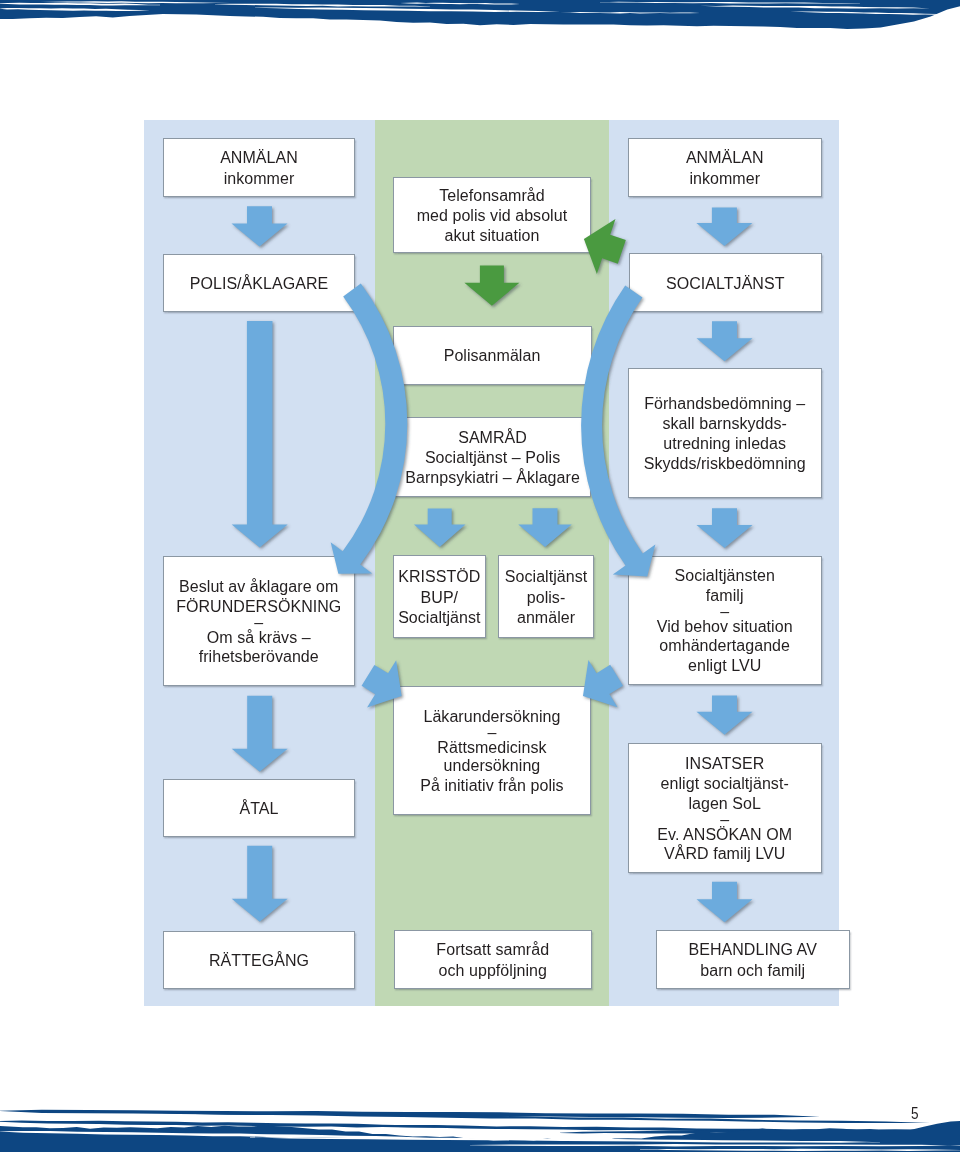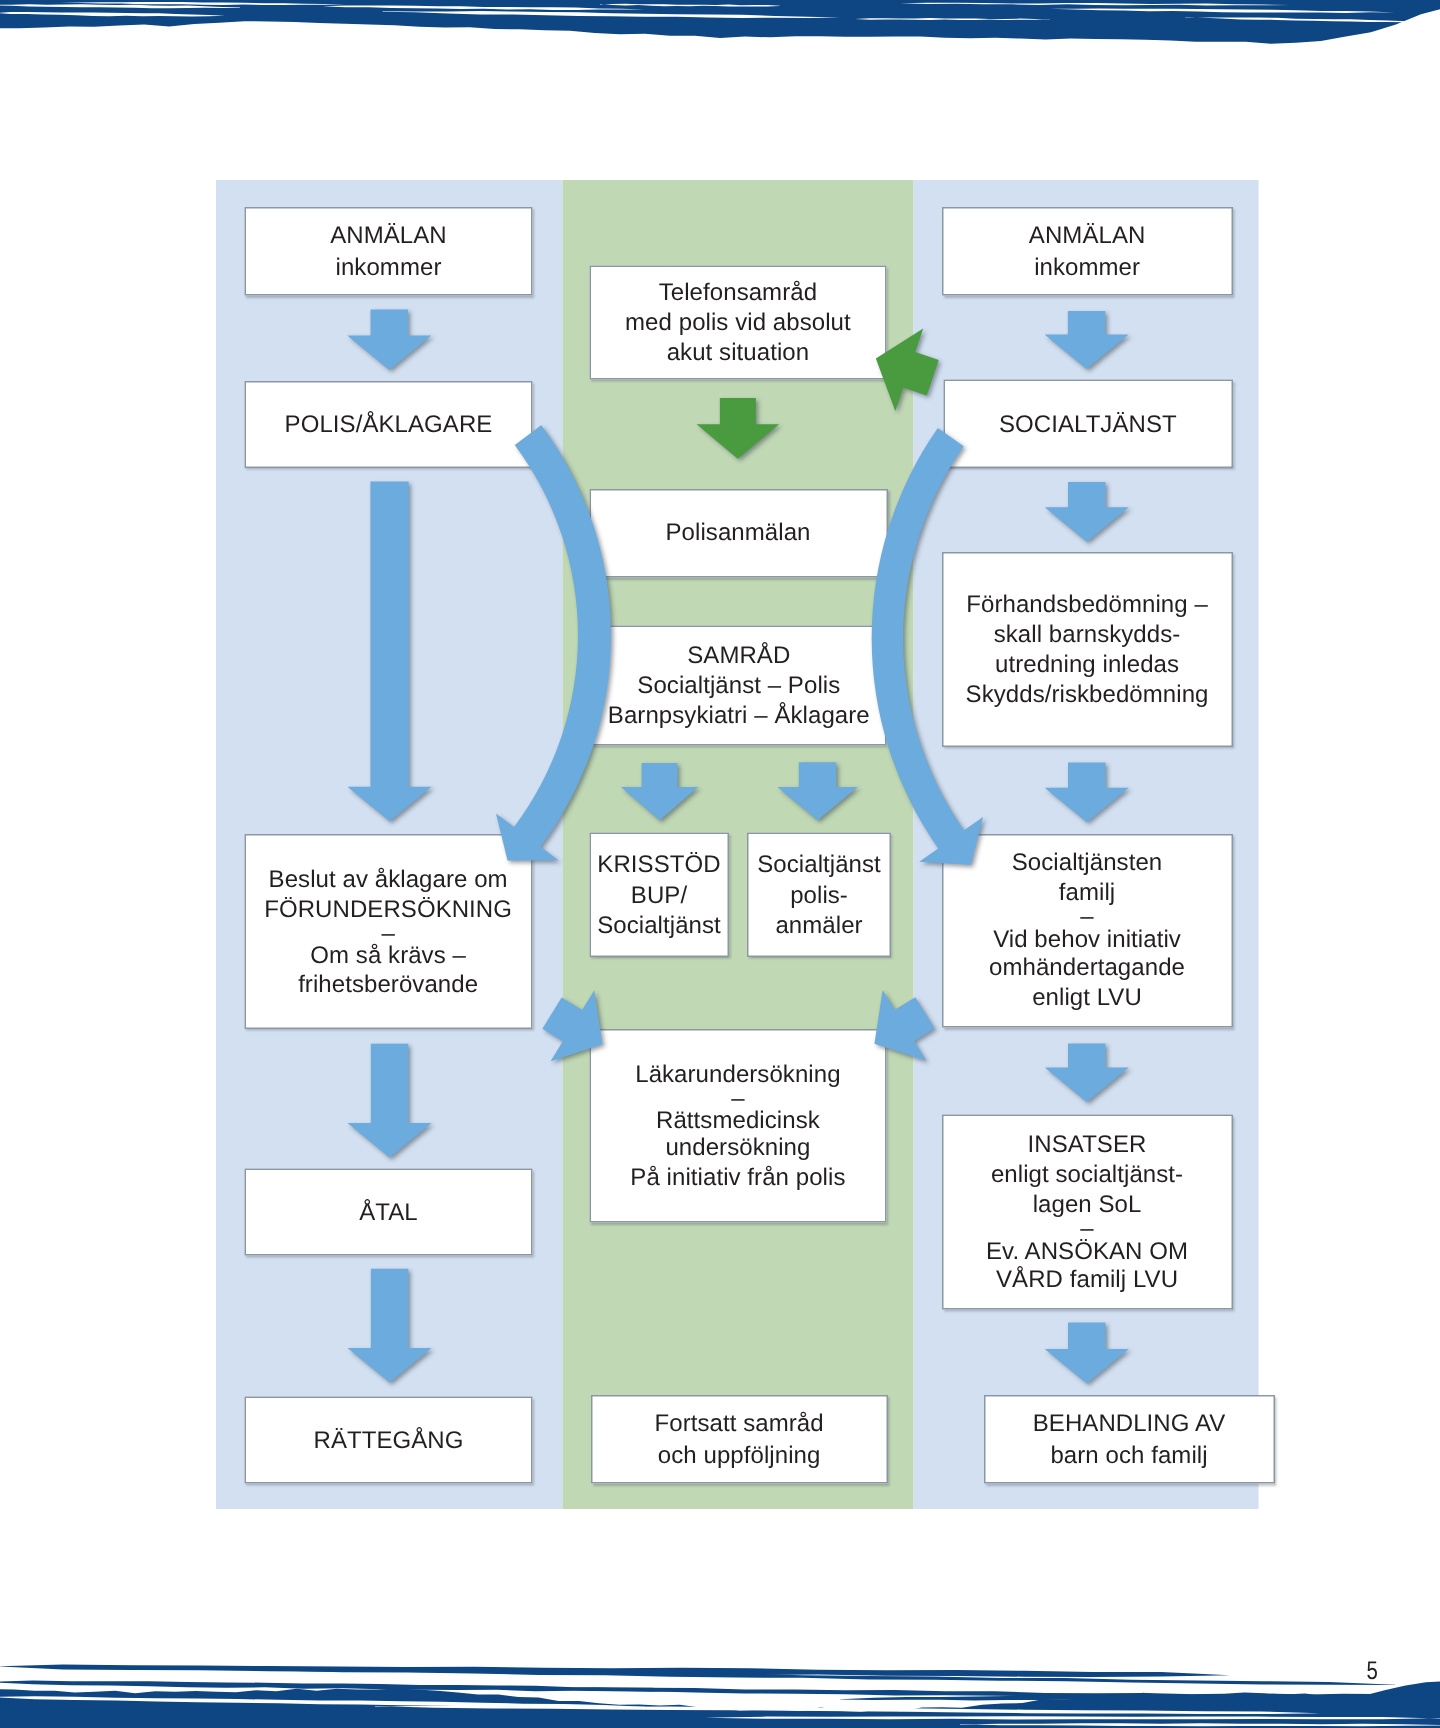--- a/index.html
+++ b/index.html
@@ -161,21 +161,21 @@
           <div class="ln">skall barnskydds-</div>
           <div class="ln">utredning inledas</div>
           <div class="ln">Skydds/riskbedömning</div>
         </div>
       </div>
       <div class="bx" style="left: 627.6px; top: 555.5px; width: 194.2px; height: 129.5px;">
         <div class="t">
           <div class="ln">Socialtjänsten</div>
           <div class="ln">familj</div>
           <div class="ln dash">–</div>
-          <div class="ln after-dash">Vid behov initiativ</div>
+          <div class="ln after-dash">Vid behov situation</div>
           <div class="ln">omhändertagande</div>
           <div class="ln">enligt LVU</div>
         </div>
       </div>
       <div class="bx" style="left: 627.6px; top: 743.3px; width: 194.2px; height: 129.6px;">
         <div class="t">
           <div class="ln">INSATSER</div>
           <div class="ln">enligt socialtjänst-</div>
           <div class="ln">lagen SoL</div>
           <div class="ln dash">–</div>

